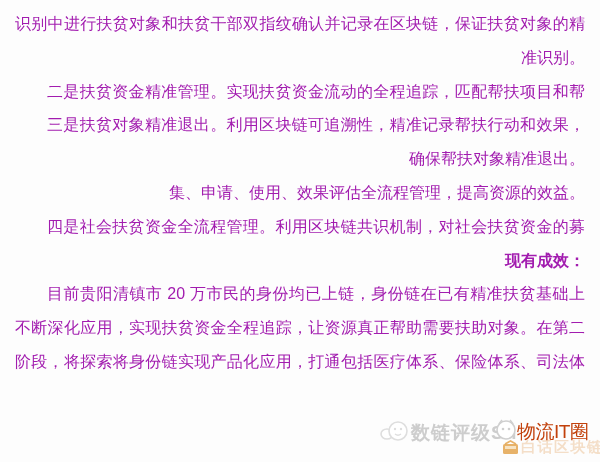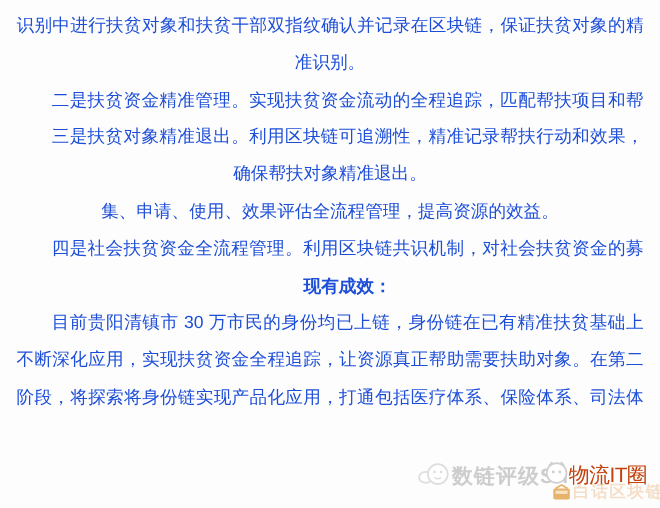--- a/index.html
+++ b/index.html
@@ -6,25 +6,25 @@
   .page {
     position:relative;
     width:600px; height:462px;
     background:#fdfdfd;
     overflow:hidden;
     font-family:"Liberation Sans","DejaVu Sans",sans-serif;
   }
   .text-area {
     position:absolute;
     left:15px; right:15px; top:7px;
-    color:#1d4ed8;
+    color:#a21caf;
     font-size:16px;
     line-height:33.8px;
   }
-  .line { height:33.8px; white-space:nowrap; text-align:center; }
+  .line { height:33.8px; white-space:nowrap; text-align:right; }
   .line.fill {
     white-space:normal;
     text-align:justify;
     text-align-last:justify;
     text-justify:inter-character;
     overflow:hidden;
   }
   .line.indent { text-indent:2em; }
   .line.bold { font-weight:700; }
 
@@ -61,21 +61,21 @@
 
   <div class="text-area">
       <div class="line fill">识别中进行扶贫对象和扶贫干部双指纹确认并记录在区块链，保证扶贫对象的精</div>
       <div class="line">准识别。</div>
       <div class="line fill indent">二是扶贫资金精准管理。实现扶贫资金流动的全程追踪，匹配帮扶项目和帮扶</div>
       <div class="line fill indent">三是扶贫对象精准退出。利用区块链可追溯性，精准记录帮扶行动和效果，</div>
       <div class="line">确保帮扶对象精准退出。</div>
       <div class="line">集、申请、使用、效果评估全流程管理，提高资源的效益。</div>
       <div class="line fill indent">四是社会扶贫资金全流程管理。利用区块链共识机制，对社会扶贫资金的募</div>
       <div class="line indent bold">现有成效：</div>
-      <div class="line fill indent">目前贵阳清镇市 30 万市民的身份均已上链，身份链在已有精准扶贫基础上</div>
+      <div class="line fill indent">目前贵阳清镇市 20 万市民的身份均已上链，身份链在已有精准扶贫基础上</div>
       <div class="line fill">不断深化应用，实现扶贫资金全程追踪，让资源真正帮助需要扶助对象。在第二</div>
       <div class="line fill">阶段，将探索将身份链实现产品化应用，打通包括医疗体系、保险体系、司法体</div>
     </div>
 
   <span class="wm wm-icon1">
     <svg width="30" height="25" viewBox="0 0 30 25">
       <ellipse cx="7" cy="16" rx="6" ry="5" fill="#ffffff" stroke="#dedede" stroke-width="1.6"></ellipse>
       <circle cx="18" cy="13" r="9" fill="#ffffff" stroke="#dedede" stroke-width="1.6"></circle>
       <circle cx="15" cy="11" r="1.2" fill="#dedede"></circle>
       <circle cx="21" cy="11" r="1.2" fill="#dedede"></circle>

